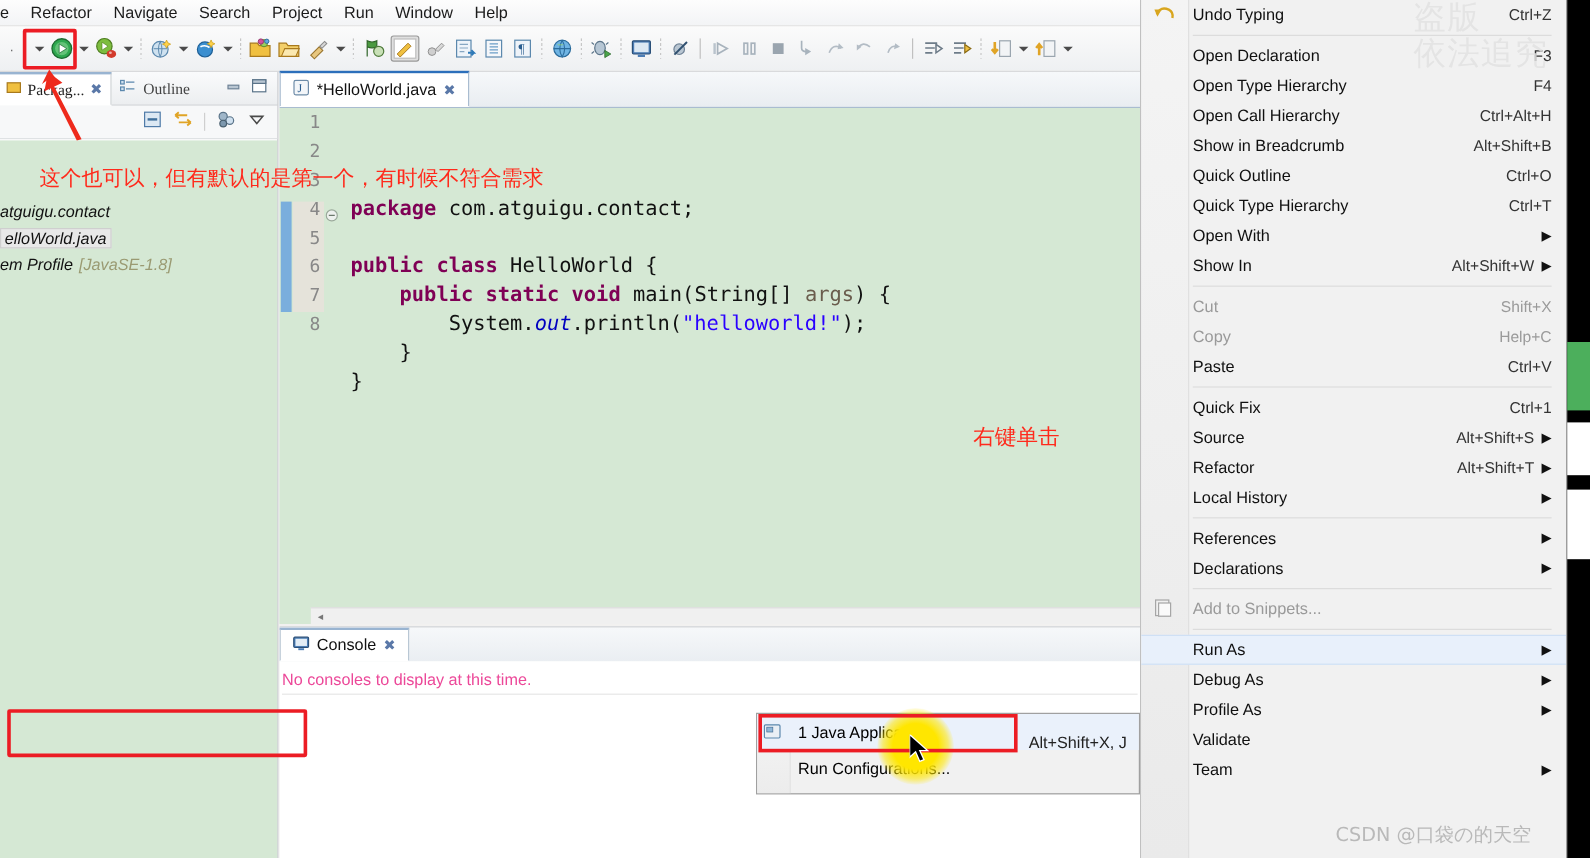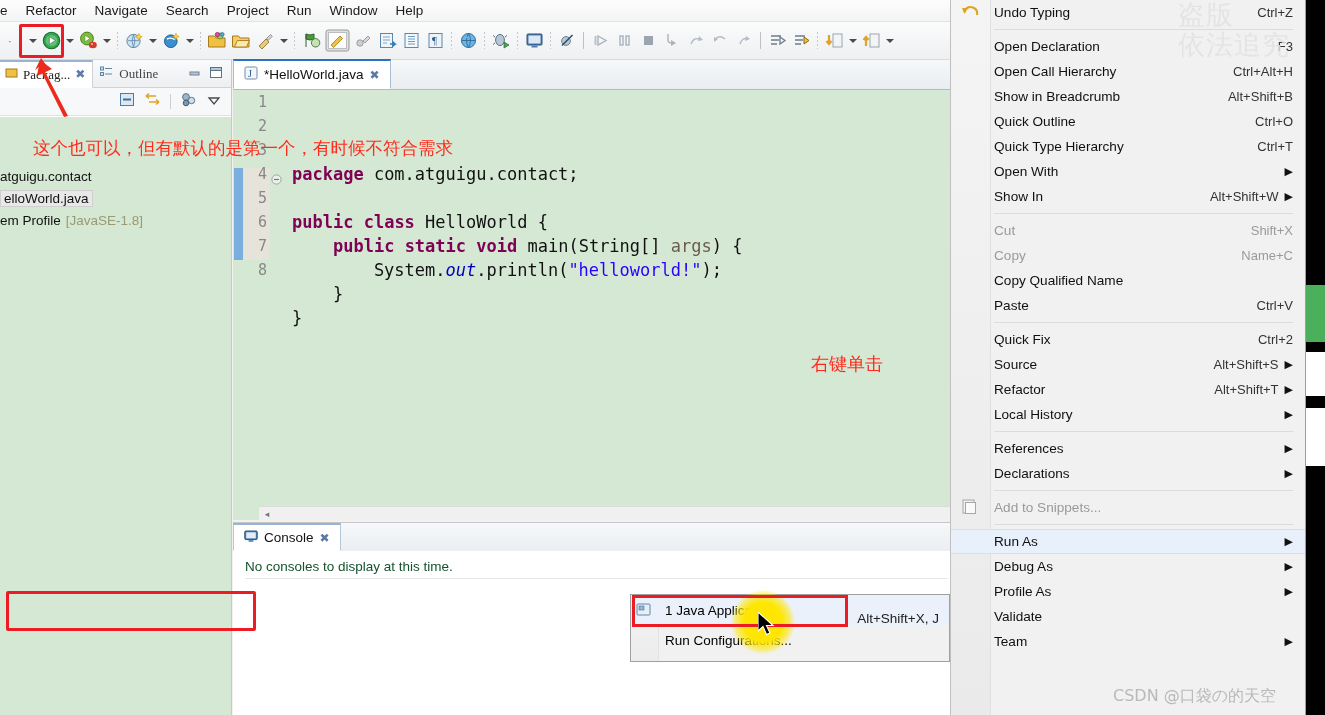--- a/index.html
+++ b/index.html
@@ -57,21 +57,21 @@
   .xclose{ font-size:12px;color:#5a78a8; }
   .lt-min{ margin-left:auto; display:flex; gap:7px; padding-right:8px; align-items:center;}
   #left-toolrow{
     height:28px; background:#f7f8f9; display:flex; align-items:center;
     justify-content:flex-end; gap:9px; padding-right:9px; border-bottom:1px solid #dfe2e4;
   }
   #left-tree{
     position:absolute; left:0; top:57px; right:0; bottom:0;
     background:#d5e8d4; font-size:13.5px; color:#111; padding-top:48px;
   }
-  .tree-row{ height:22px; display:flex; align-items:center; padding-left:0; white-space:nowrap;}
+  .tree-row{ height:22px; display:flex; align-items:center; padding-left:0; white-space:nowrap;font-style:italic;}
   .tree-row .lbl{ display:inline-block; }
   .tree-row .sel{ background:#e8e8e8; border:1px solid #cfcfcf; padding:0 3px; }
   .tree-row .dim{ color:#9a9a72; }
   
   #editor{
     position:absolute; left:233px; top:60px; width:717px; height:460px; background:#fff;
   }
   #ed-tabbar{ height:30px; background:linear-gradient(#f6f8fa,#e9edf1); display:flex; align-items:flex-end;
               border-bottom:1px solid #a9bcd0;}
   #ed-tab{
@@ -109,21 +109,21 @@
   #ed-hscroll .arrow{ width:16px;text-align:center;font-size:9px;color:#777;}
   
   #console{
     position:absolute; left:233px; top:522px; width:717px; height:193px; background:#fff;
     border-top:1px solid #c6c9cc;
   }
   #con-tabbar{ height:28px; background:linear-gradient(#f6f8fa,#eaeef2); display:flex; align-items:center;}
   #con-tab{ display:flex;align-items:center;gap:6px;height:28px;padding:0 10px;background:#fff;
             border:1px solid #b9c7d4; border-bottom-color:#fff; border-top:2px solid #99b4d1;
             font-size:13.5px;color:#111;}
-  #con-body{ padding:8px 2px 0 12px; font-size:13.5px; color:#14532d;}
+  #con-body{ padding:8px 2px 0 2px; font-size:13.5px; color:#ec4899;}
   #con-body .line{ border-bottom:1px solid #e6e6e6; padding-bottom:4px;}
   
   #ctxmenu{
     position:absolute; left:950px; top:0; width:356px; height:715px;
     background:#f1f1f1; border-left:1px solid #c0c0c0; border-right:1px solid #9d9d9d;
     font-size:13.6px; color:#101010; overflow:hidden;
   }
   #ctx-iconcol{ position:absolute; left:0; top:0; width:40px; height:100%;
                 background:linear-gradient(#f4f4f4,#eaeaea); border-right:1px solid #e0e0e0;}
   .ctx-item{ position:relative; height:25px; display:flex; align-items:center;
@@ -552,20 +552,24 @@
           </svg></span>
         <span class="lab">Undo Typing</span>
         <span class="acc">Ctrl+Z</span>
       </div>
       <div class="ctx-sep"></div>
       <div class="ctx-item">
         <span class="lab">Open Declaration</span>
         <span class="acc">F3</span>
       </div>
       <div class="ctx-item">
+        <span class="lab">Open Type Hierarchy</span>
+        <span class="acc">F4</span>
+      </div>
+      <div class="ctx-item">
         <span class="lab">Open Call Hierarchy</span>
         <span class="acc">Ctrl+Alt+H</span>
       </div>
       <div class="ctx-item">
         <span class="lab">Show in Breadcrumb</span>
         <span class="acc">Alt+Shift+B</span>
       </div>
       <div class="ctx-item">
         <span class="lab">Quick Outline</span>
         <span class="acc">Ctrl+O</span>
@@ -583,33 +587,30 @@
         <span class="acc">Alt+Shift+W</span>
         <span class="sub">▶</span>
       </div>
       <div class="ctx-sep"></div>
       <div class="ctx-item dis">
         <span class="lab">Cut</span>
         <span class="acc">Shift+X</span>
       </div>
       <div class="ctx-item dis">
         <span class="lab">Copy</span>
-        <span class="acc">Name+C</span>
-      </div>
-      <div class="ctx-item">
-        <span class="lab">Copy Qualified Name</span>
+        <span class="acc">Help+C</span>
       </div>
       <div class="ctx-item">
         <span class="lab">Paste</span>
         <span class="acc">Ctrl+V</span>
       </div>
       <div class="ctx-sep"></div>
       <div class="ctx-item">
         <span class="lab">Quick Fix</span>
-        <span class="acc">Ctrl+2</span>
+        <span class="acc">Ctrl+1</span>
       </div>
       <div class="ctx-item">
         <span class="lab">Source</span>
         <span class="acc">Alt+Shift+S</span>
         <span class="sub">▶</span>
       </div>
       <div class="ctx-item">
         <span class="lab">Refactor</span>
         <span class="acc">Alt+Shift+T</span>
         <span class="sub">▶</span>

